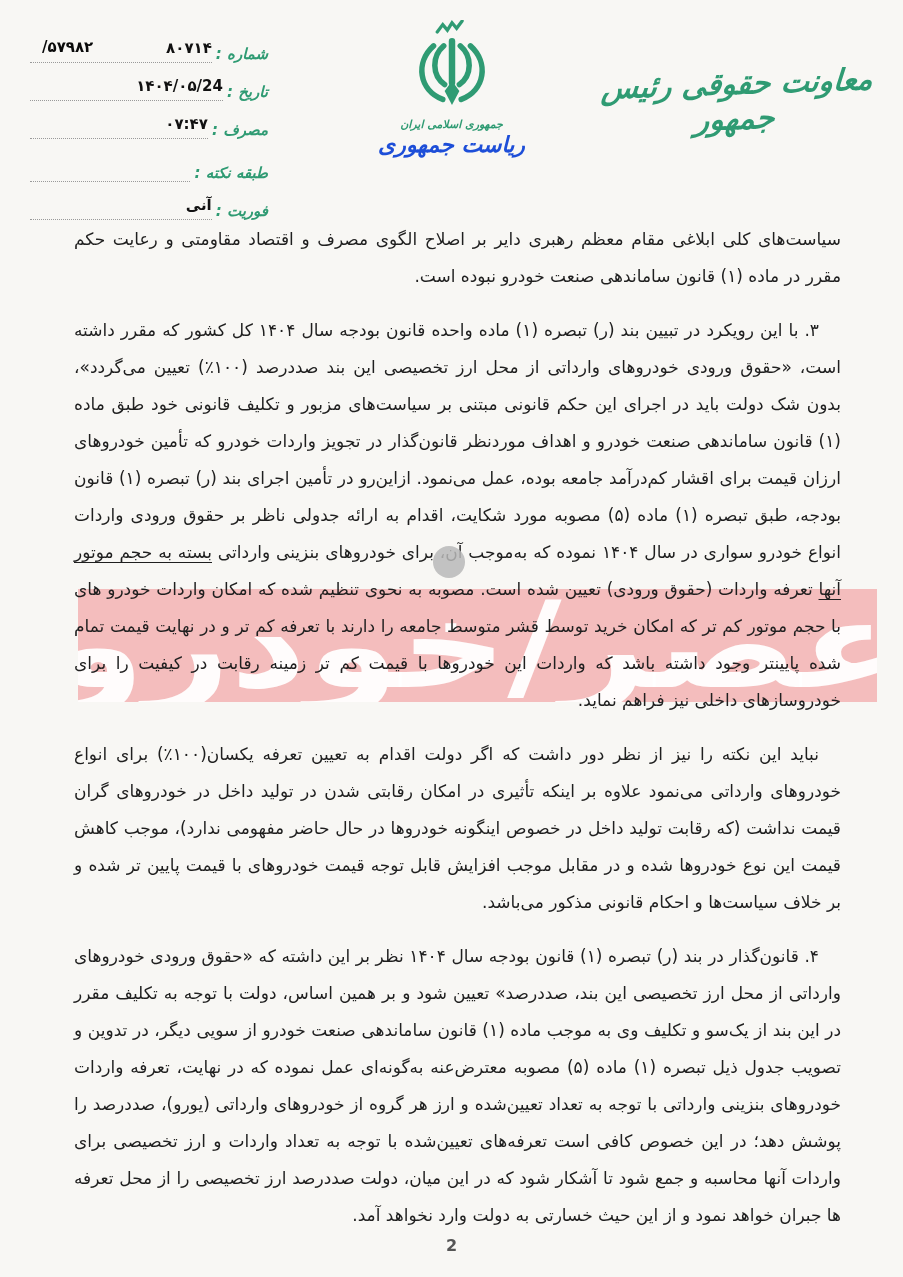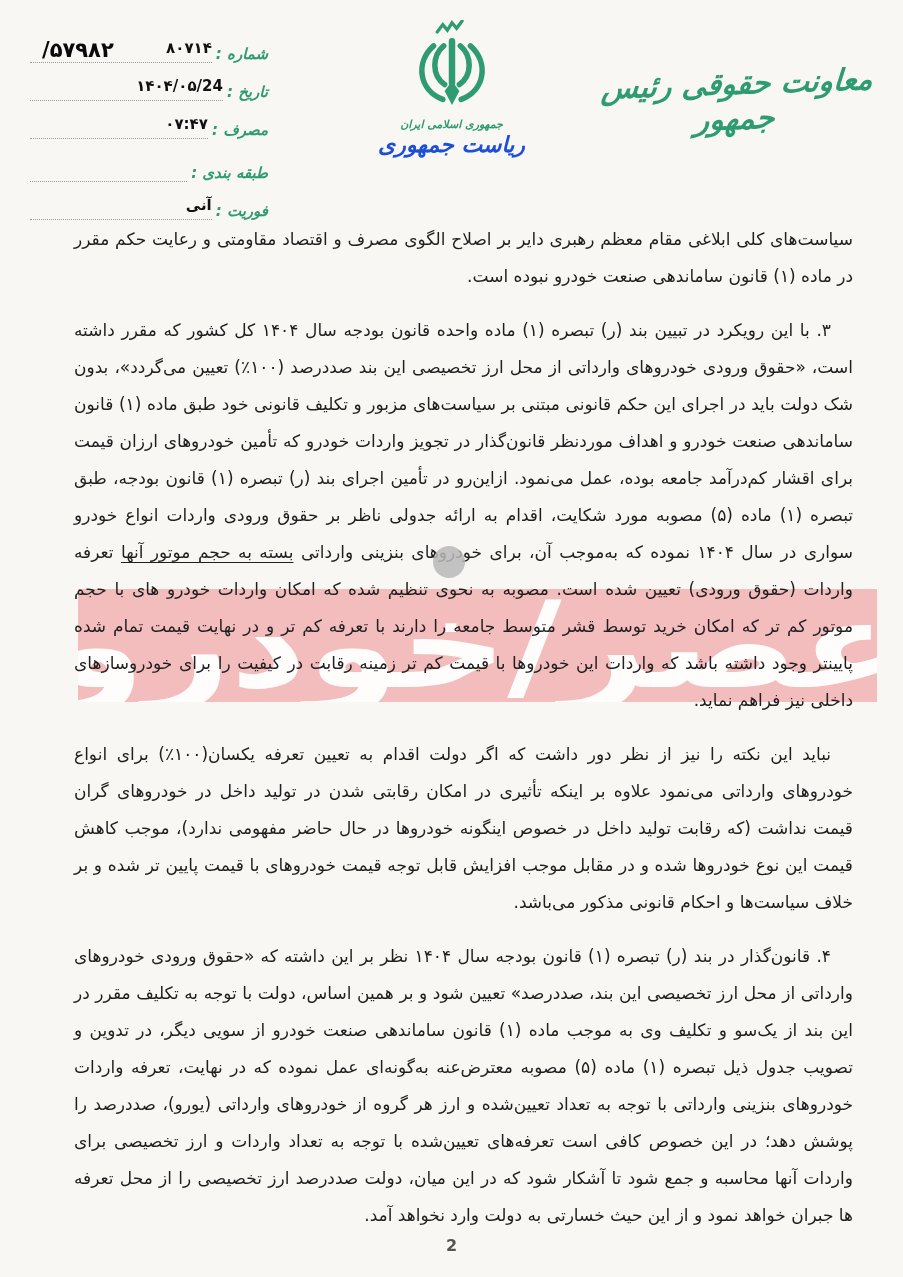--- a/index.html
+++ b/index.html
@@ -51,26 +51,26 @@
   .f-line{
     flex:1;border-bottom:1.5px dotted #9a9a9a;
     text-align:right;min-height:24px;
   }
   .f-value{
     font-size:15px;font-weight:bold;color:#111;
     padding-left:8px;display:inline-block;padding-bottom:1px;text-align:center;
   }
   .ref-number{
     position:absolute;top:38px;left:42px;
-    direction:rtl;font-size:21px;font-weight:bold;color:#0a0a0a;
+    direction:rtl;font-size:15px;font-weight:bold;color:#0a0a0a;
     letter-spacing:1px;
   }
   
   .doc-body{
-    position:absolute;top:221px;left:0;right:0;
+    position:absolute;top:221px;left:0;right:12px;
     padding:0 50px 0 74px;
     direction:rtl;text-align:justify;
     font-size:17px;line-height:37px;color:#1f1f1f;
     z-index:2;
   }
   .doc-body p{margin:0 0 17px 0;}
   .doc-body p.indent{text-indent:22px;}
   .u-seg{text-decoration:underline;text-underline-offset:4px;}
   
   .watermark-band{
@@ -129,21 +129,21 @@
       </div>
       <div class="field-row">
         <span class="f-label">تاریخ :</span>
         <span class="f-line"><span class="f-value">۱۴۰۴/۰۵/24</span></span>
       </div>
       <div class="field-row">
         <span class="f-label">مصرف :</span>
         <span class="f-line"><span class="f-value">۰۷:۴۷</span></span>
       </div>
       <div class="field-row gap-above">
-        <span class="f-label">طبقه بندی :</span>
+        <span class="f-label">طبقه نکته :</span>
         <span class="f-line"><span class="f-value"></span></span>
       </div>
       <div class="field-row">
         <span class="f-label">فوریت :</span>
         <span class="f-line"><span class="f-value">آنی</span></span>
       </div>
     </div>
 
     <div class="ref-number">۵۷۹۸۲/</div>
   </div>

